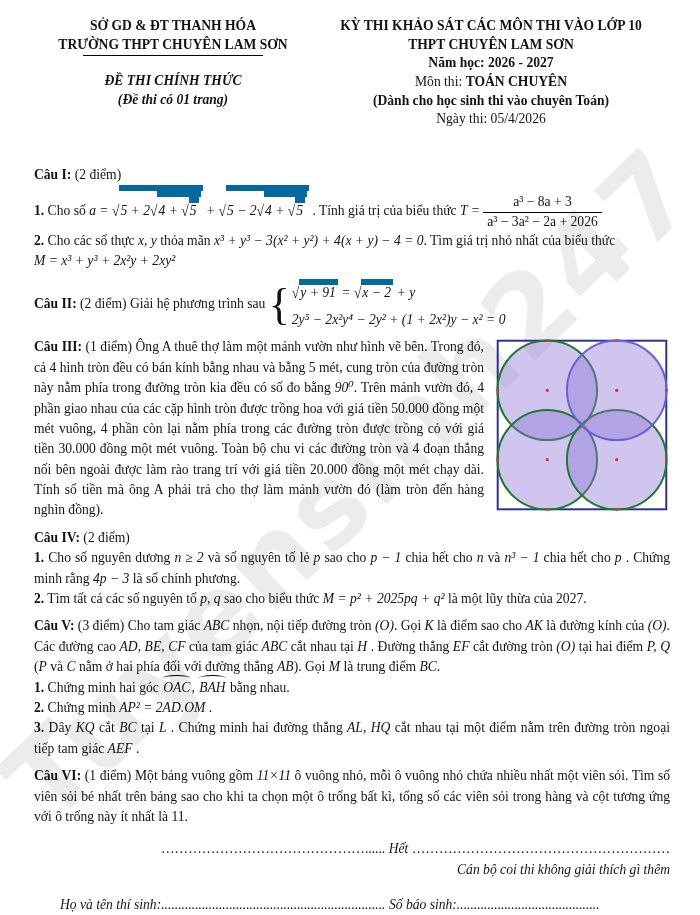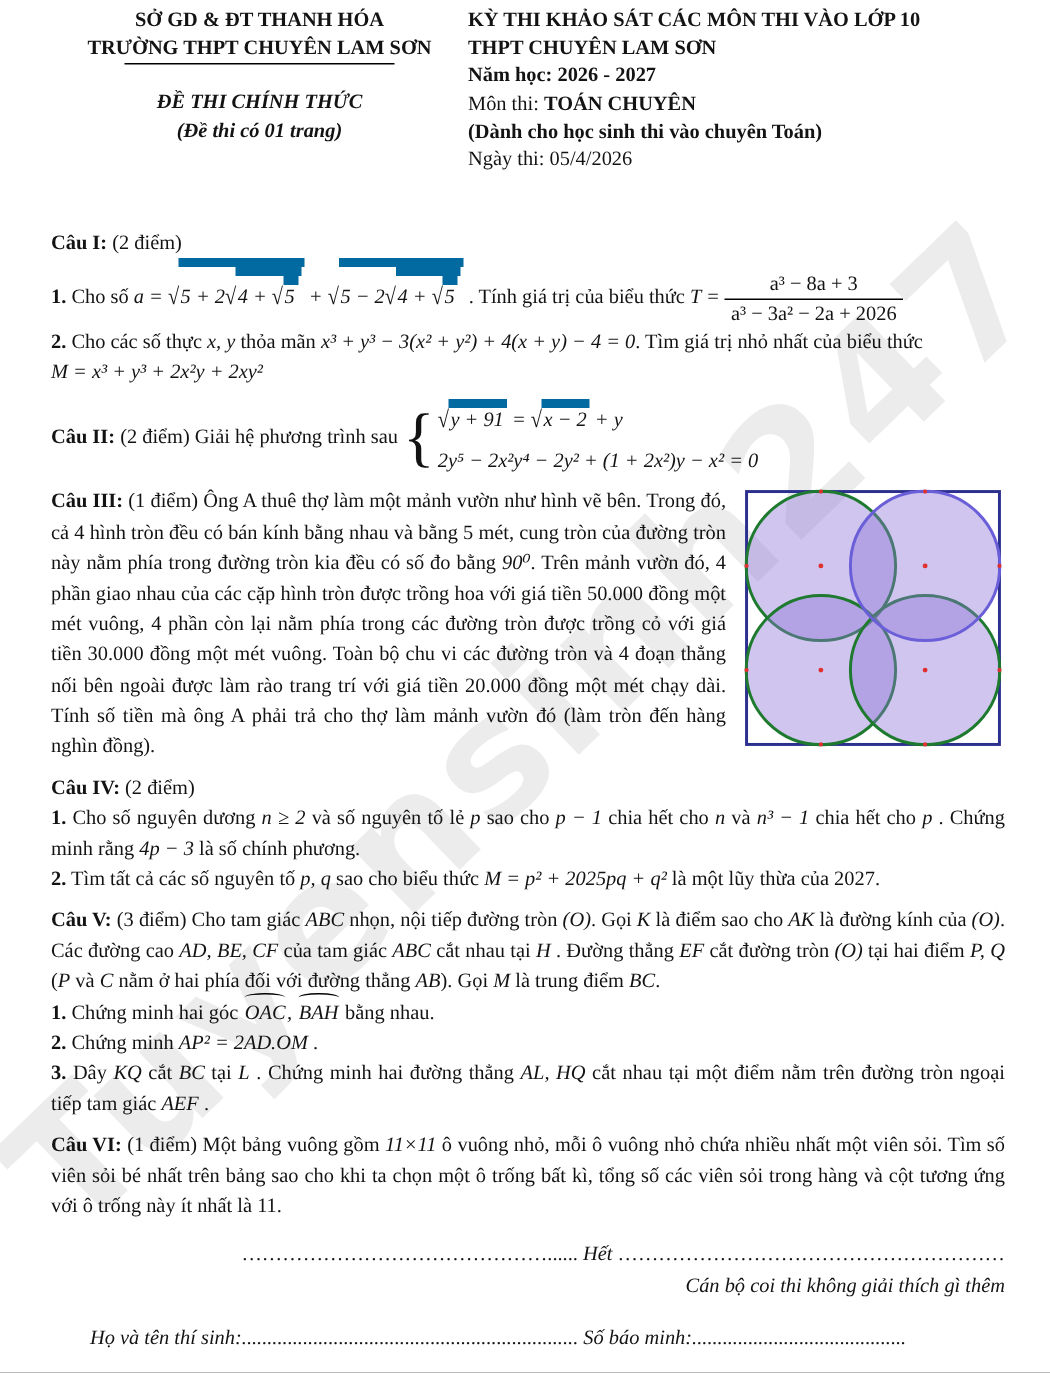--- a/index.html
+++ b/index.html
@@ -9,25 +9,25 @@
     font-family:"Liberation Serif","DejaVu Serif",serif;
     font-size:13.6px; line-height:1.5;
   }
   .watermark {
     position:absolute; left:50%; top:53%;
     transform:translate(-50%,-50%) rotate(-44deg);
     font-family:"DejaVu Sans","Liberation Sans",sans-serif;
     font-weight:bold; font-size:112px; letter-spacing:3px;
     color:rgba(125,125,125,0.15); white-space:nowrap; z-index:0;
   }
-  .content { position:relative; z-index:1; padding:4px 30px 0 34px; }
+  .content { position:relative; z-index:1; padding:17px 30px 0 34px; }
   
   .hdr { display:flex; margin-bottom:36px; }
   .h-left { width:278px; text-align:center; line-height:1.3; }
-  .h-right { flex:1; line-height:1.3; }
+  .h-right { flex:1; text-align:center; line-height:1.3; }
   .b { font-weight:bold; }
   .it { font-style:italic; }
   .hline { margin:0 0 1px; }
   .under-rule { width:180px; border-bottom:1.4px solid #000; margin:1px auto 0; height:1px; }
   .examtype { margin-top:16px;font-style:italic; }
   
   .para { margin:0; }
   .jt { text-align:justify; }
   .seg-label, .seg-num { font-weight:bold; }
   .seg-math { font-style:italic; }
@@ -151,18 +151,18 @@
       <p class="para jt"><span class="seg-num">3.</span><span class="seg-text"> Dây </span><span class="seg-math">KQ</span><span class="seg-text"> cắt </span><span class="seg-math">BC</span><span class="seg-text"> tại </span><span class="seg-math">L</span><span class="seg-text"> . Chứng minh hai đường thẳng </span><span class="seg-math">AL, HQ</span><span class="seg-text"> cắt nhau tại một điểm nằm trên đường tròn ngoại tiếp tam giác </span><span class="seg-math">AEF</span><span class="seg-text"> .</span></p>
     </section>
 
     <section class="q">
       <p class="para jt"><span class="seg-label">Câu VI:</span><span class="seg-text"> (1 điểm) Một bảng vuông gồm </span><span class="seg-math">11×11</span><span class="seg-text"> ô vuông nhỏ, mỗi ô vuông nhỏ chứa nhiều nhất một viên sỏi. Tìm số viên sỏi bé nhất trên bảng sao cho khi ta chọn một ô trống bất kì, tổng số các viên sỏi trong hàng và cột tương ứng với ô trống này ít nhất là 11.</span></p>
     </section>
 
     <div class="footer">
       <p class="para center"><span>………………………………………......</span> <span class="it">Hết</span> <span>…………………………………………………</span></p>
       <p class="para center it">Cán bộ coi thi không giải thích gì thêm</p>
-      <p class="para sigline name-line"><span>Họ và tên thí sinh:</span><span>..................................................................</span><span> Số báo minh:</span><span>..........................................</span></p>
+      <p class="para sigline name-line"><span>Họ và tên thí sinh:</span><span>..................................................................</span><span> Số báo sinh:</span><span>..........................................</span></p>
 
     </div>
 
   </div>
 </div>
 
 </body></html>

